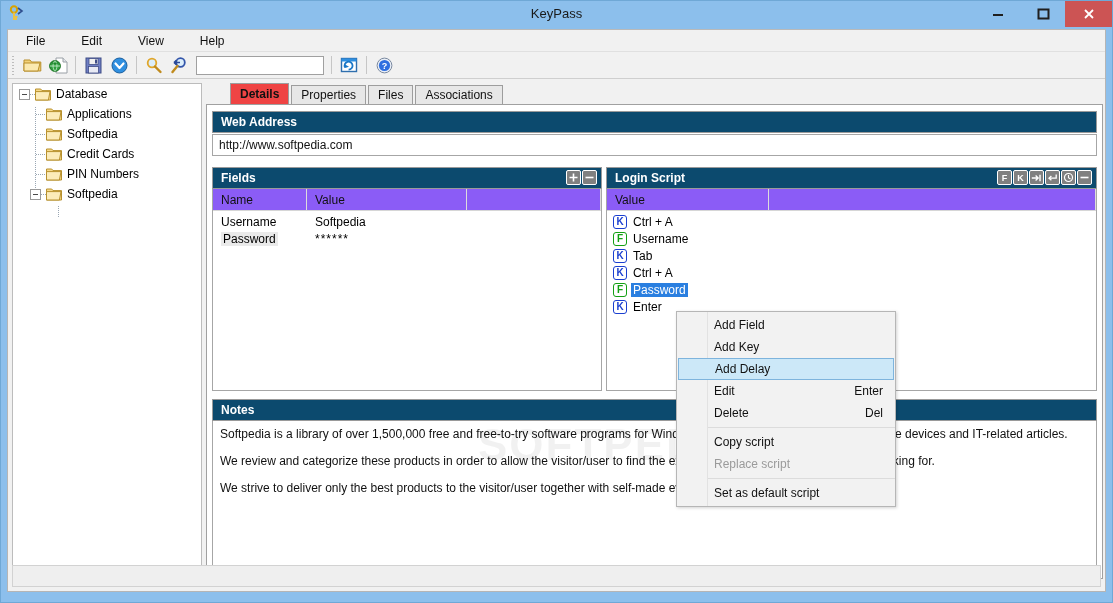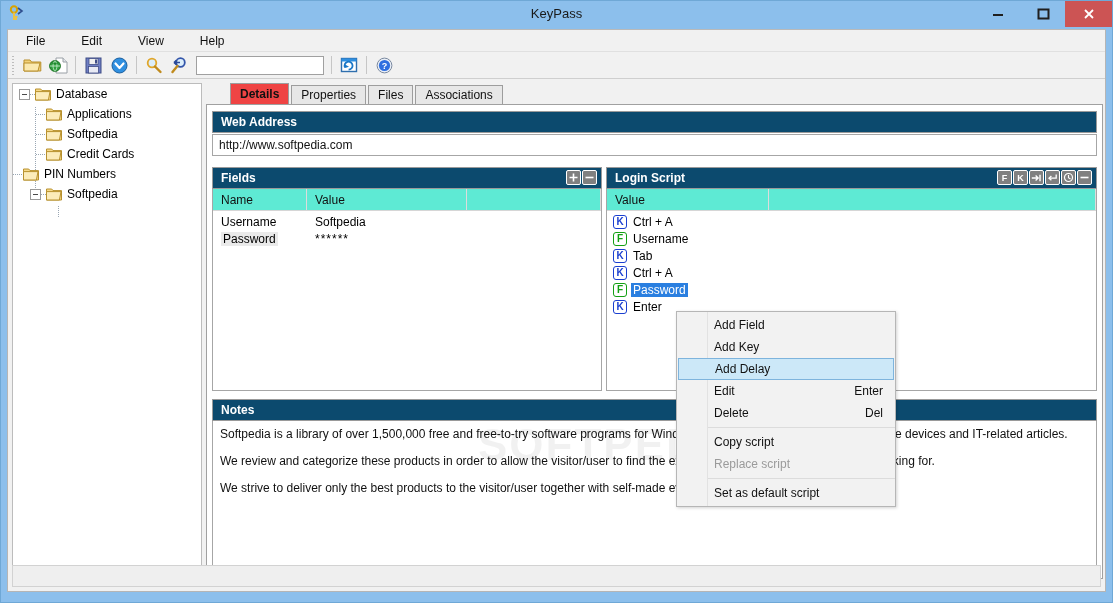--- a/index.html
+++ b/index.html
@@ -225,21 +225,21 @@
     background: #fff;
     border: 1px solid #a6a6a6;
     border-top: none;
     position: relative;
     overflow: hidden;
   }
   .grid-head {
     height: 22px;
     display: flex;
     border-bottom: 1px solid #d6d6d6;
-    background: #5eead4;
+    background: #8b5cf6;
   }
   .gh-cell {
     display: flex; align-items: center;
     padding-left: 8px;
     font-size: 12px; color: #111;
     border-right: 1px solid #dcdcdc;
     cursor: default;
   }
   .grid-rows { padding-top: 2px; }
   .grow {
@@ -513,21 +513,21 @@
         <div class="dots"></div>
         <span class="folder-ico">
           <svg width="16" height="14" viewBox="0 0 16 14">
             <path d="M0.5 2 h5.2 l1.3 1.6 h8.5 v9.4 H0.5 Z" fill="#f6d98a" stroke="#b8912e" stroke-width="1"></path>
             <path d="M0.5 4.6 h14.5 l-1.6 8.4 H0.5 Z" fill="#fcecba" stroke="#b8912e" stroke-width="1"></path>
           </svg>
         </span>
         <span class="tree-label">Credit Cards</span>
       </div>
 
-      <div class="tree-row" style="">
+      <div class="tree-row" style="padding-left:23px;">
         <div class="dots"></div>
         <span class="folder-ico">
           <svg width="16" height="14" viewBox="0 0 16 14">
             <path d="M0.5 2 h5.2 l1.3 1.6 h8.5 v9.4 H0.5 Z" fill="#f6d98a" stroke="#b8912e" stroke-width="1"></path>
             <path d="M0.5 4.6 h14.5 l-1.6 8.4 H0.5 Z" fill="#fcecba" stroke="#b8912e" stroke-width="1"></path>
           </svg>
         </span>
         <span class="tree-label">PIN Numbers</span>
       </div>
 

